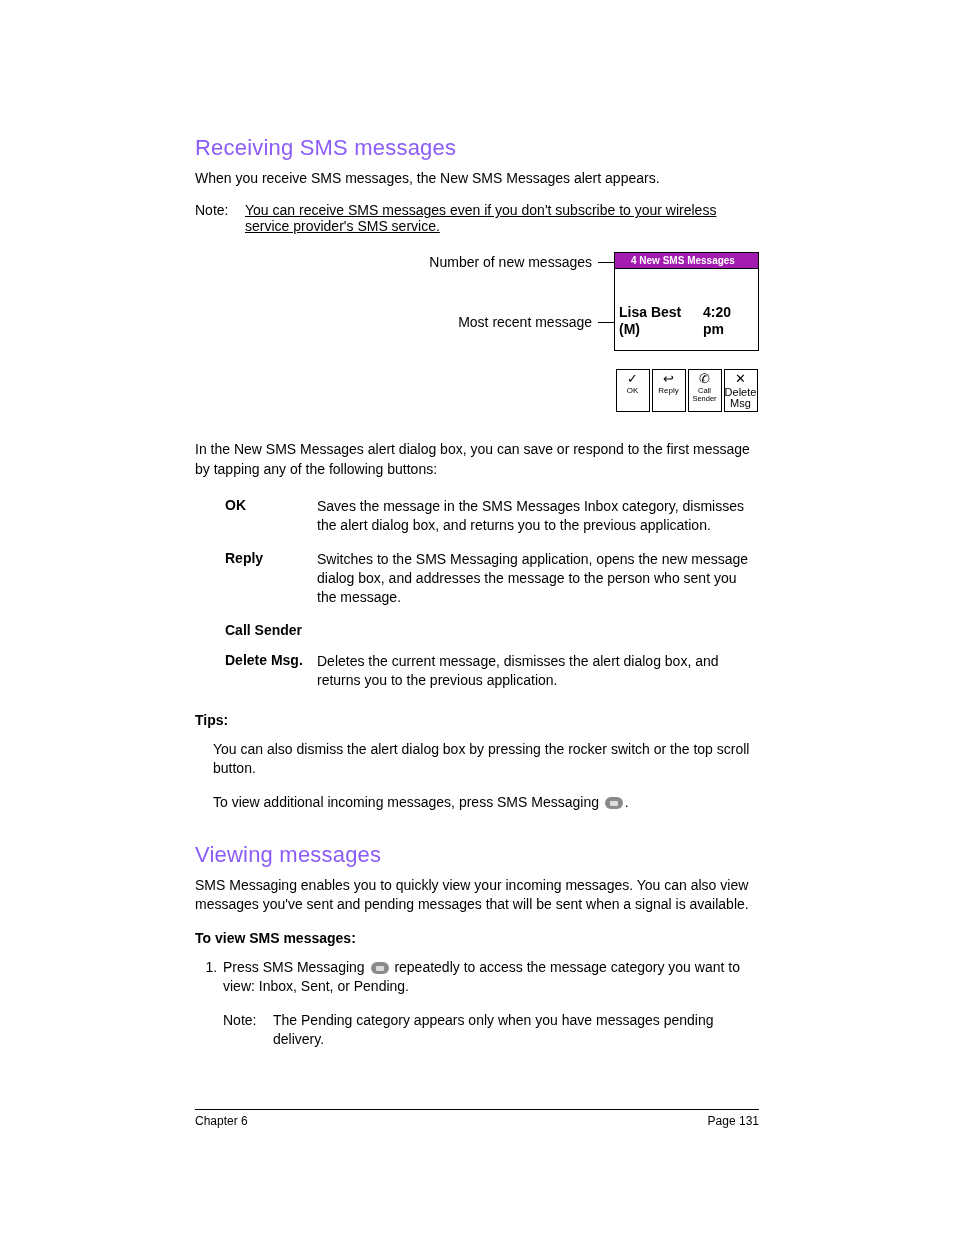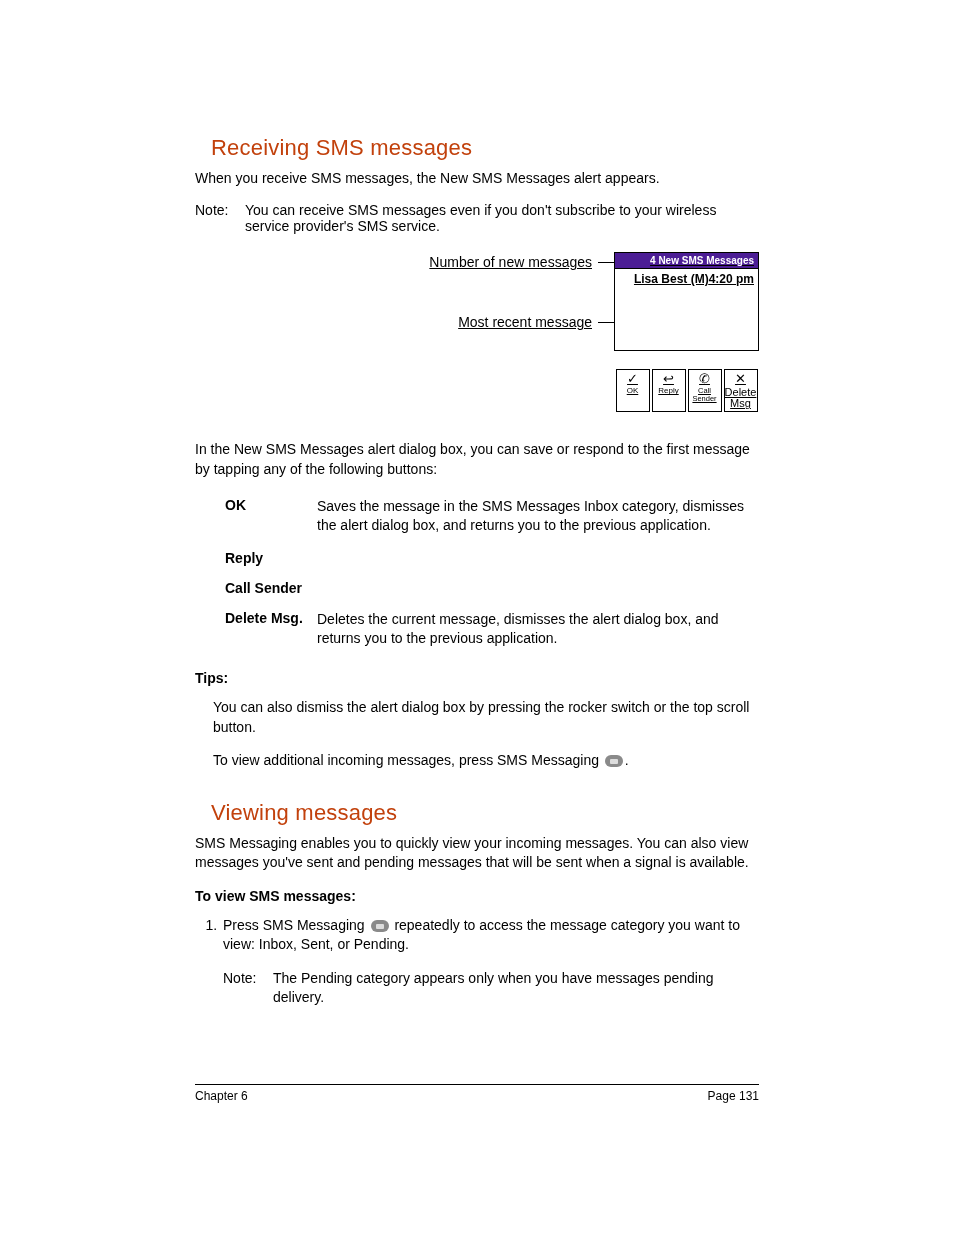--- a/index.html
+++ b/index.html
@@ -10,45 +10,45 @@
     font-size: 14px;
     color: #000;
     width: 954px;
   }
   .page {
     padding: 135px 195px 60px 195px;
   }
   h2 {
     font-size: 22px;
     font-weight: normal;
-    margin: 0 0 8px 16px;
-    color: #c2410c;
+    margin: 0 0 8px 0;
+    color: #8b5cf6;
     letter-spacing: 0.2px;
   }
   p {
     margin: 0 0 14px 0;
     line-height: 1.38;
   }
   .note-row {
     display: flex;
     margin-bottom: 18px;
   }
   .note-label {
     width: 50px;
     flex-shrink: 0;
   }
   .note-body {
     flex: 1;
+    text-decoration: underline;
   }
   .diagram-area {
     display: flex;
     justify-content: flex-end;
     margin-bottom: 28px;
     padding-right: 0;
-    text-decoration: underline;
   }
   .callouts {
     display: flex;
     flex-direction: column;
     align-items: flex-end;
     padding-right: 0;
     padding-top: 2px;
   }
   .callout-row {
     display: flex;
@@ -60,42 +60,43 @@
     height: 1px;
     background: #000;
     margin-left: 6px;
   }
   .device {
     width: 145px;
     flex-shrink: 0;
     margin-left: 0;
   }
   .device-title {
-    background: #4c1d95;
+    background: #a21caf;
     color: #fff;
     font-weight: bold;
     font-size: 10px;
-    text-align: right;
-    padding: 2px 4px;
+    text-align: left;
+    padding: 2px 16px;
     border: 1px solid #000;
   }
   .device-body {
     border: 1px solid #000;
     border-top: none;
     padding: 3px 4px 4px 4px;
     font-size: 9px;
     line-height: 1.2;
     height: 74px;
   }
   .sender-line {
     display: flex;
-    justify-content: flex-end;
-    font-weight: bold;
-    font-size: 12px;
+    justify-content: flex-start;
+    font-weight: bold;
+    font-size: 14px;
     margin-bottom: 1px;
+    margin-top: 32px;
   }
   .device-buttons {
     display: flex;
     justify-content: center;
     gap: 2px;
     margin-top: 18px;
   }
   .dbtn {
     width: 32px;
     border: 1px solid #000;
@@ -174,21 +175,21 @@
   .nested-note {
     display: flex;
     margin-top: 14px;
   }
   .nested-note .label {
     width: 50px;
     flex-shrink: 0;
   }
   .footer {
     border-top: 1px solid #000;
-    margin-top: 77px;
+    margin-top: 60px;
     padding-top: 4px;
     display: flex;
     justify-content: space-between;
     font-size: 12px;
   }
 </style>
 </head>
 <body>
 
 <div class="page">
@@ -243,20 +244,21 @@
 
   <p>In the New SMS Messages alert dialog box, you can save or respond to the first message by tapping any of the following buttons:</p>
 
   <div class="defs">
     <div class="def-row">
       <div class="def-term">OK</div>
       <div class="def-body">Saves the message in the SMS Messages Inbox category, dismisses the alert dialog box, and returns you to the previous application.</div>
     </div>
     <div class="def-row">
       <div class="def-term">Reply</div>
+      <div class="def-body">Switches to the SMS Messaging application, opens the new message dialog box, and addresses the message to the person who sent you the message.</div>
     </div>
     <div class="def-row">
       <div class="def-term">Call Sender</div>
     </div>
     <div class="def-row">
       <div class="def-term">Delete Msg.</div>
       <div class="def-body">Deletes the current message, dismisses the alert dialog box, and returns you to the previous application.</div>
     </div>
   </div>
 

